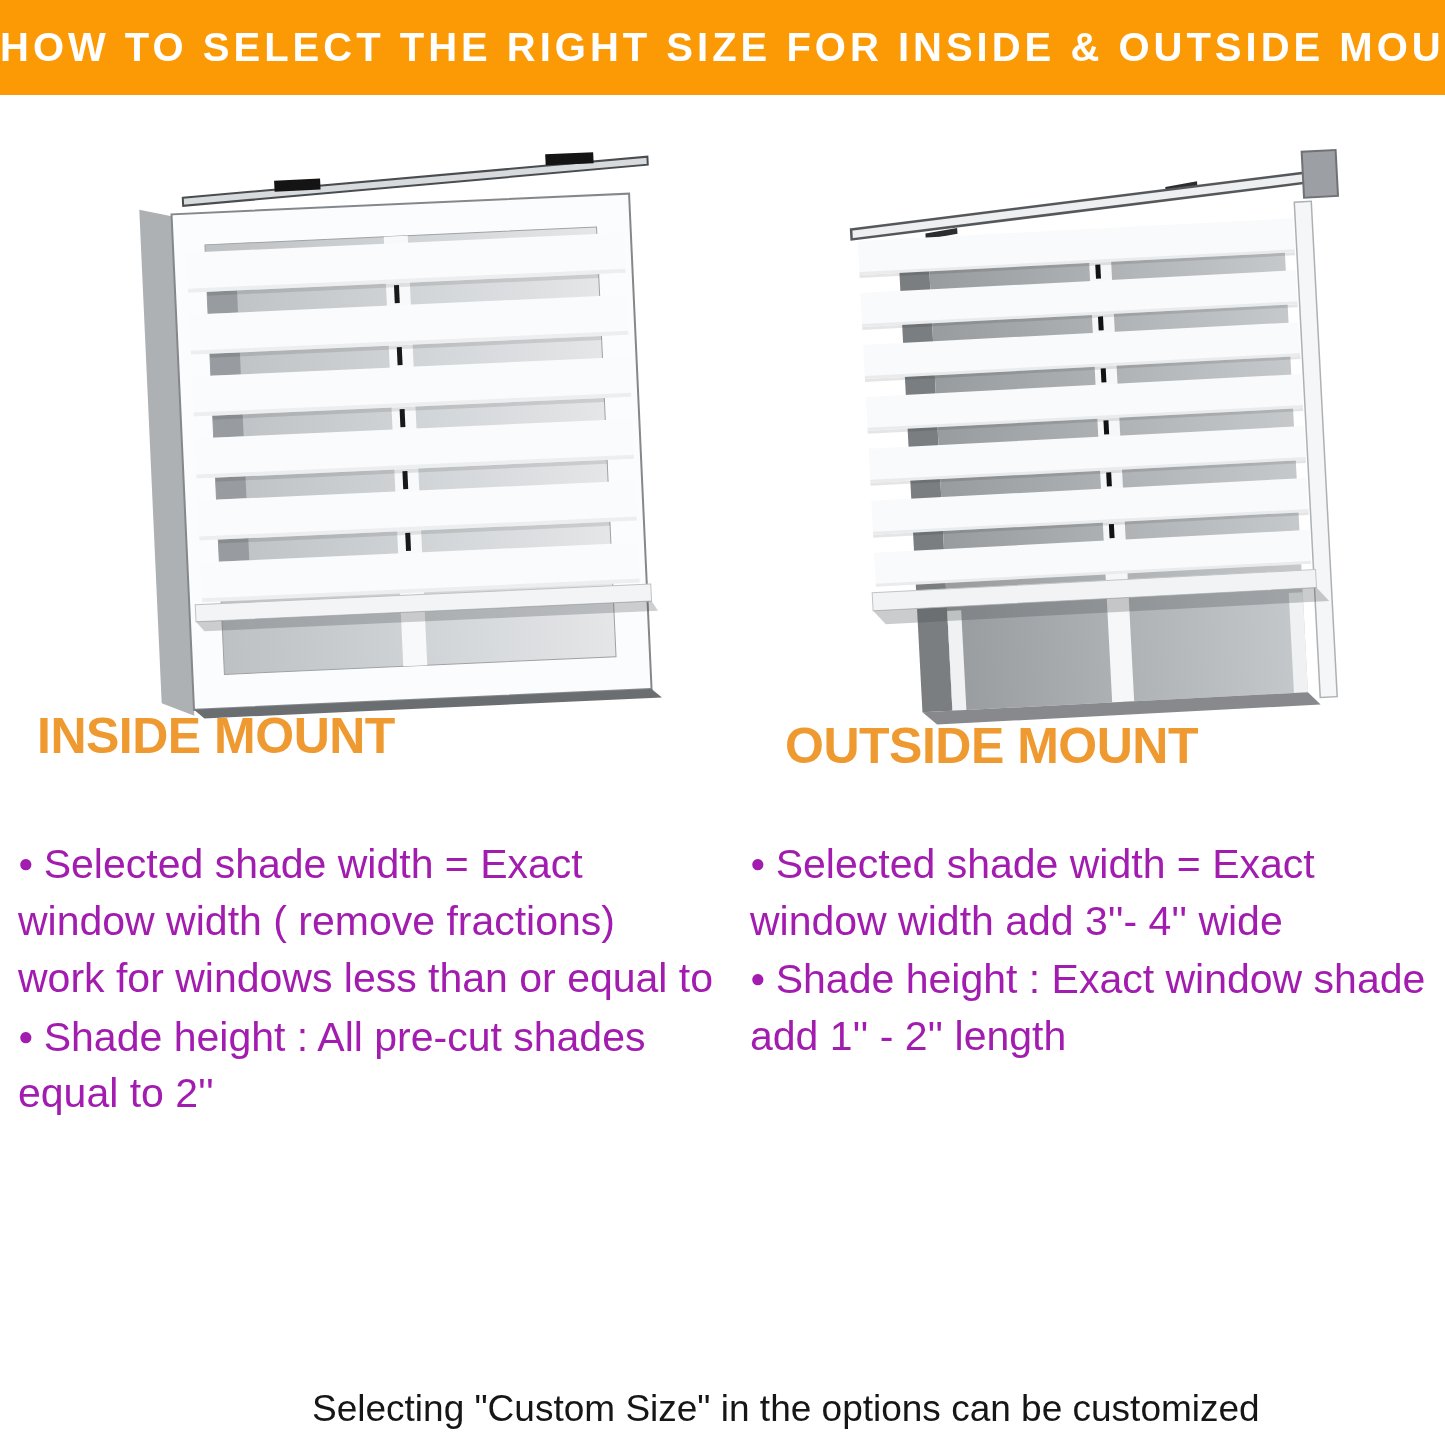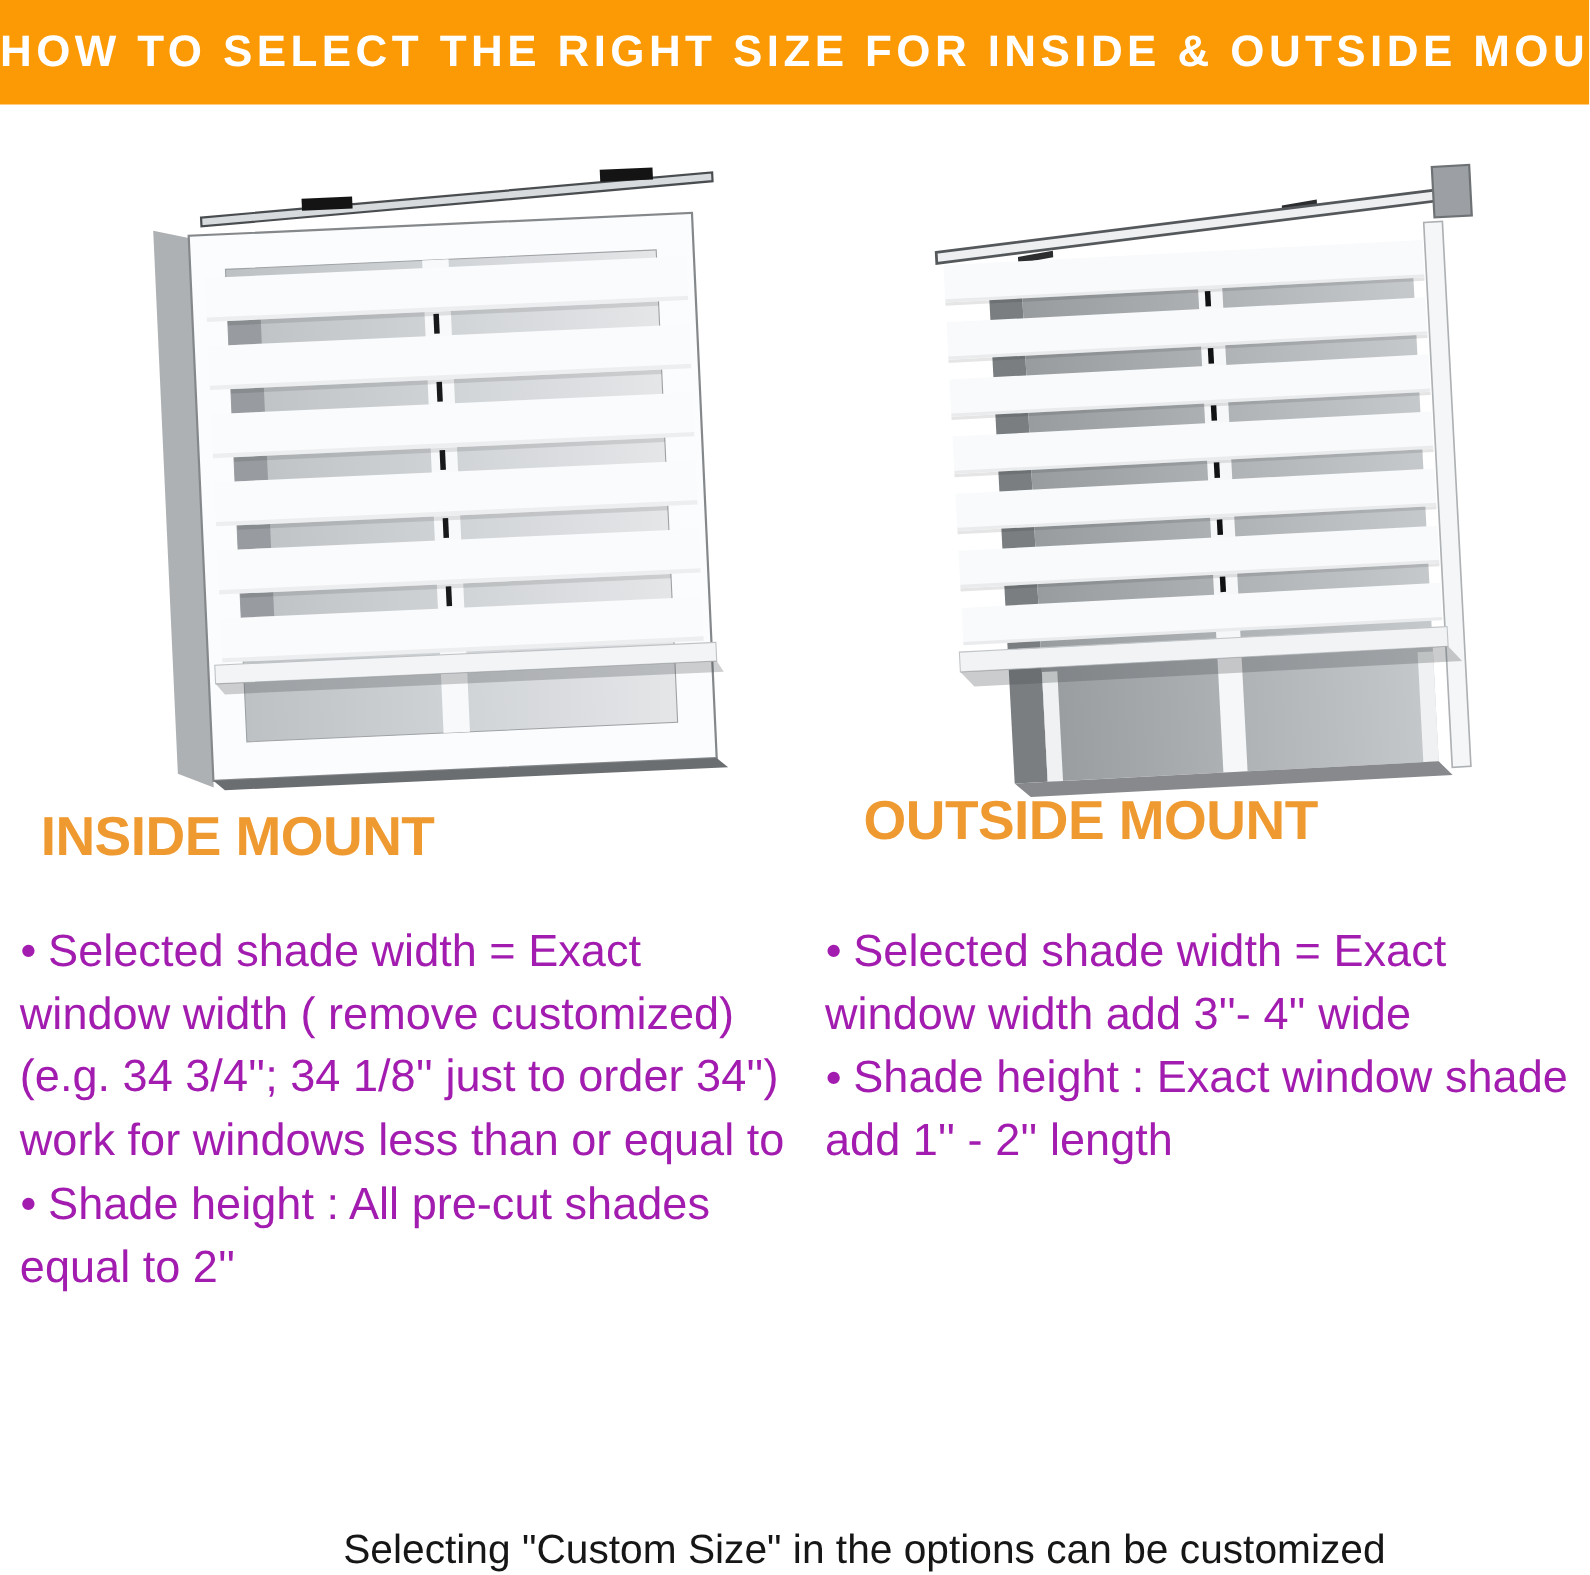--- a/index.html
+++ b/index.html
@@ -158,27 +158,26 @@
             <rect x="20" y="408" width="436" height="34" fill="#F8FAFB"></rect>
               <rect x="20" y="439" width="436" height="3" fill="rgba(0,0,0,0.06)"></rect>
           </g>
           <rect x="16" y="448" width="444" height="18" fill="#F1F3F4" stroke="#C2C5C8" stroke-width="1"></rect>
           <polygon points="16,466 460,466 472,480 28,480" fill="rgba(70,73,76,0.28)"></polygon>
         </g>
       </g>
     </svg>
   </div>
 
-  <div class="abs mount-heading" style="left:37px;top:732px;">INSIDE MOUNT</div>
+  <div class="abs mount-heading" style="left:37px;top:708px;">INSIDE MOUNT</div>
   <div class="abs mount-heading" style="left:785px;top:718px;">OUTSIDE MOUNT</div>
 
   <div class="abs list" style="left:18px;top:840px;width:690px;">
     <div class="line"><span class="bullet">●</span><span>Selected shade width = Exact</span></div>
-    <div class="line">window width ( remove customized)</div>
-    <div class="line">(e.g. 34 3/4''; 34 1/8'' just to order 34'')</div>
+    <div class="line">window width ( remove fractions)</div>
     <div class="line">work for windows less than or equal to</div>
     <div class="line"><span class="bullet">●</span><span>Shade height : All pre-cut shades</span></div>
     <div class="line">equal to 2''</div>
   </div>
 
   <div class="abs list" style="left:750px;top:840px;width:695px;">
     <div class="line"><span class="bullet">●</span><span>Selected shade width = Exact</span></div>
     <div class="line">window width add 3''- 4'' wide</div>
     <div class="line"><span class="bullet">●</span><span>Shade height : Exact window shade</span></div>
     <div class="line">add 1'' - 2'' length</div>

